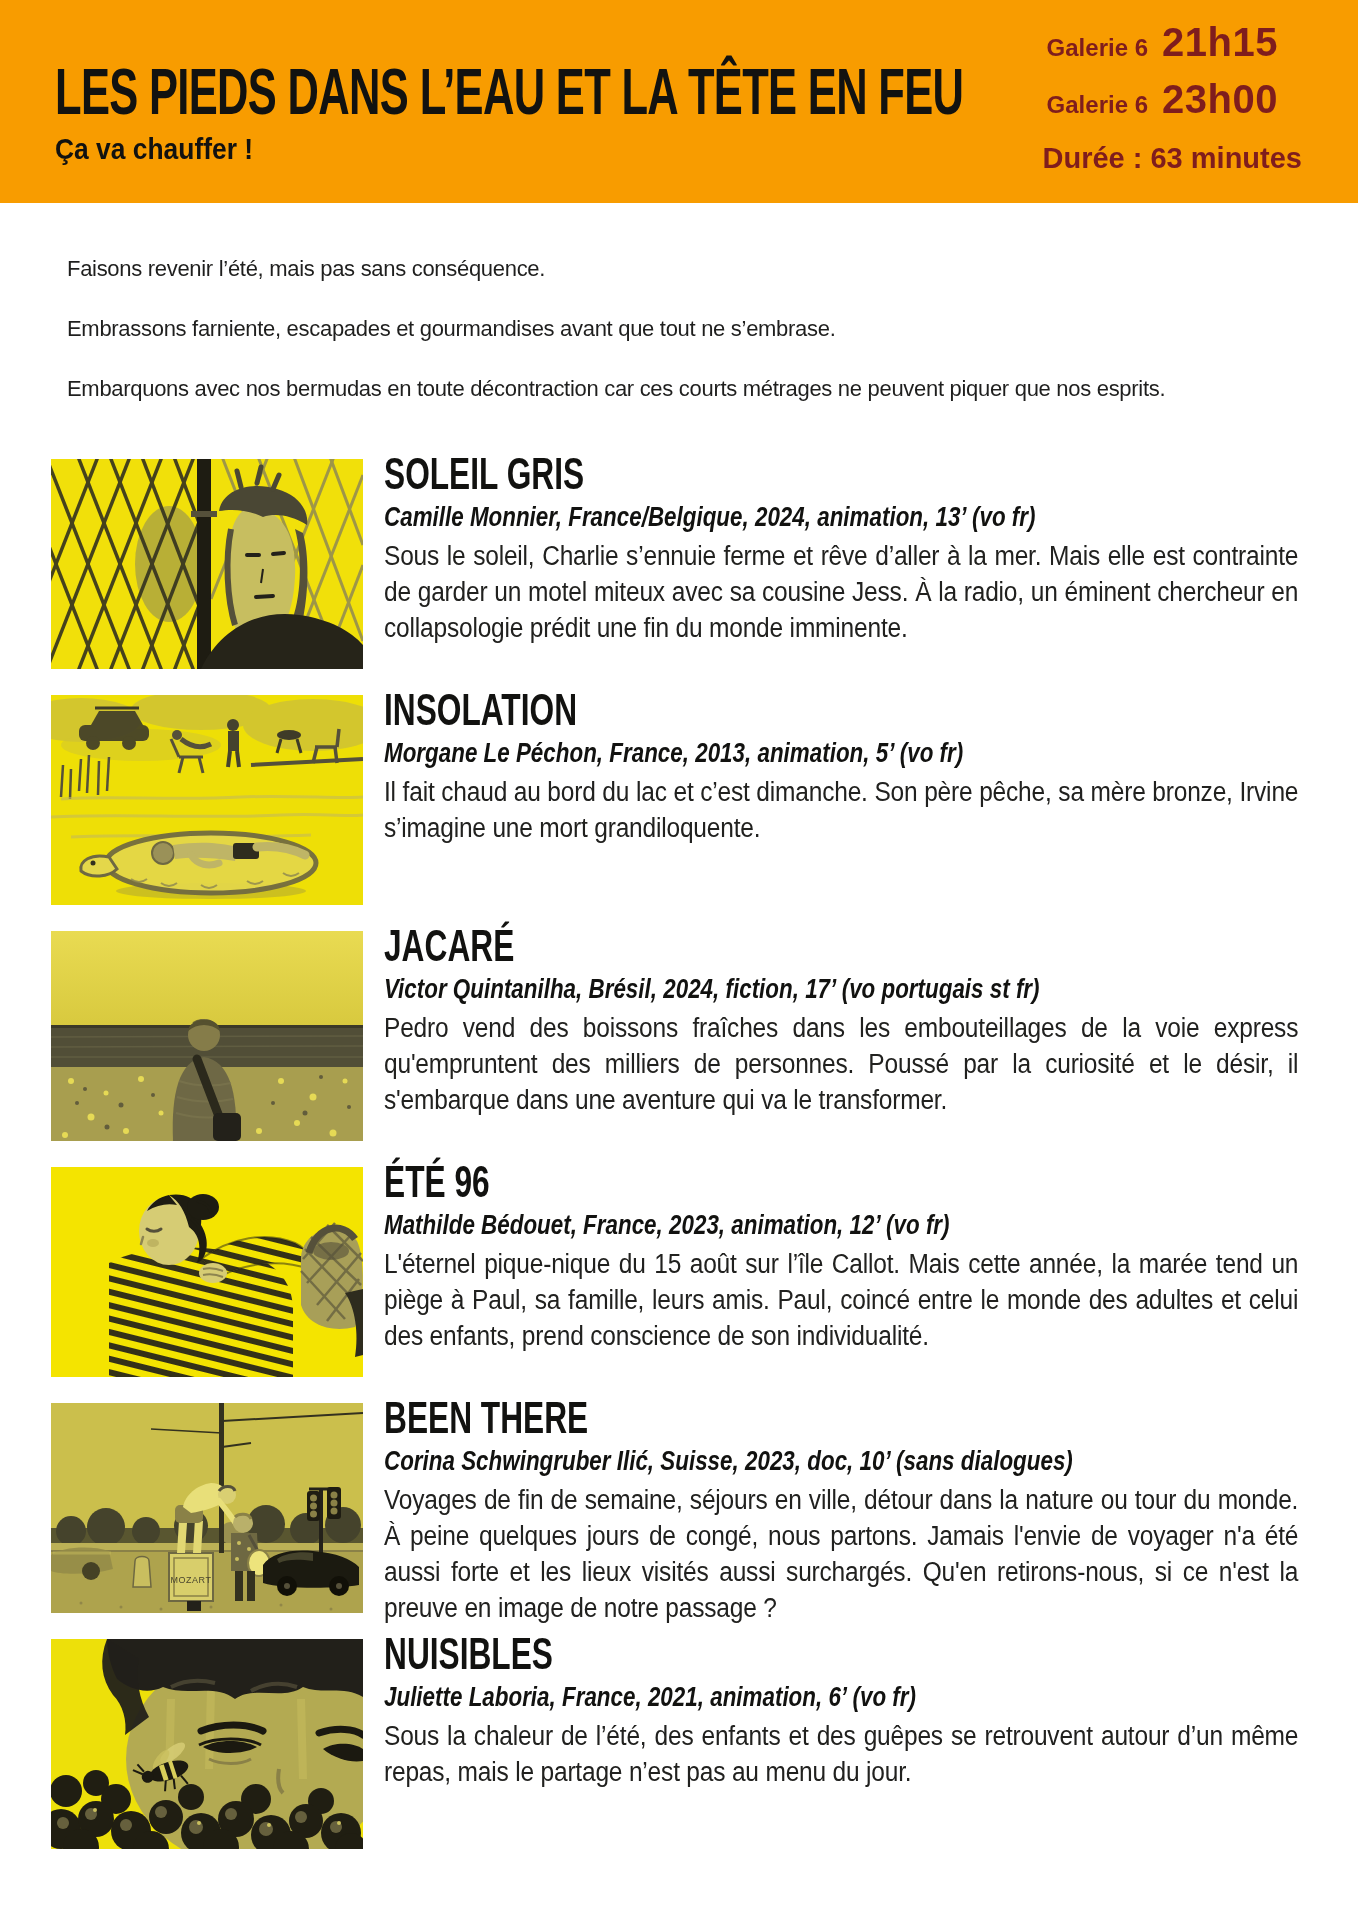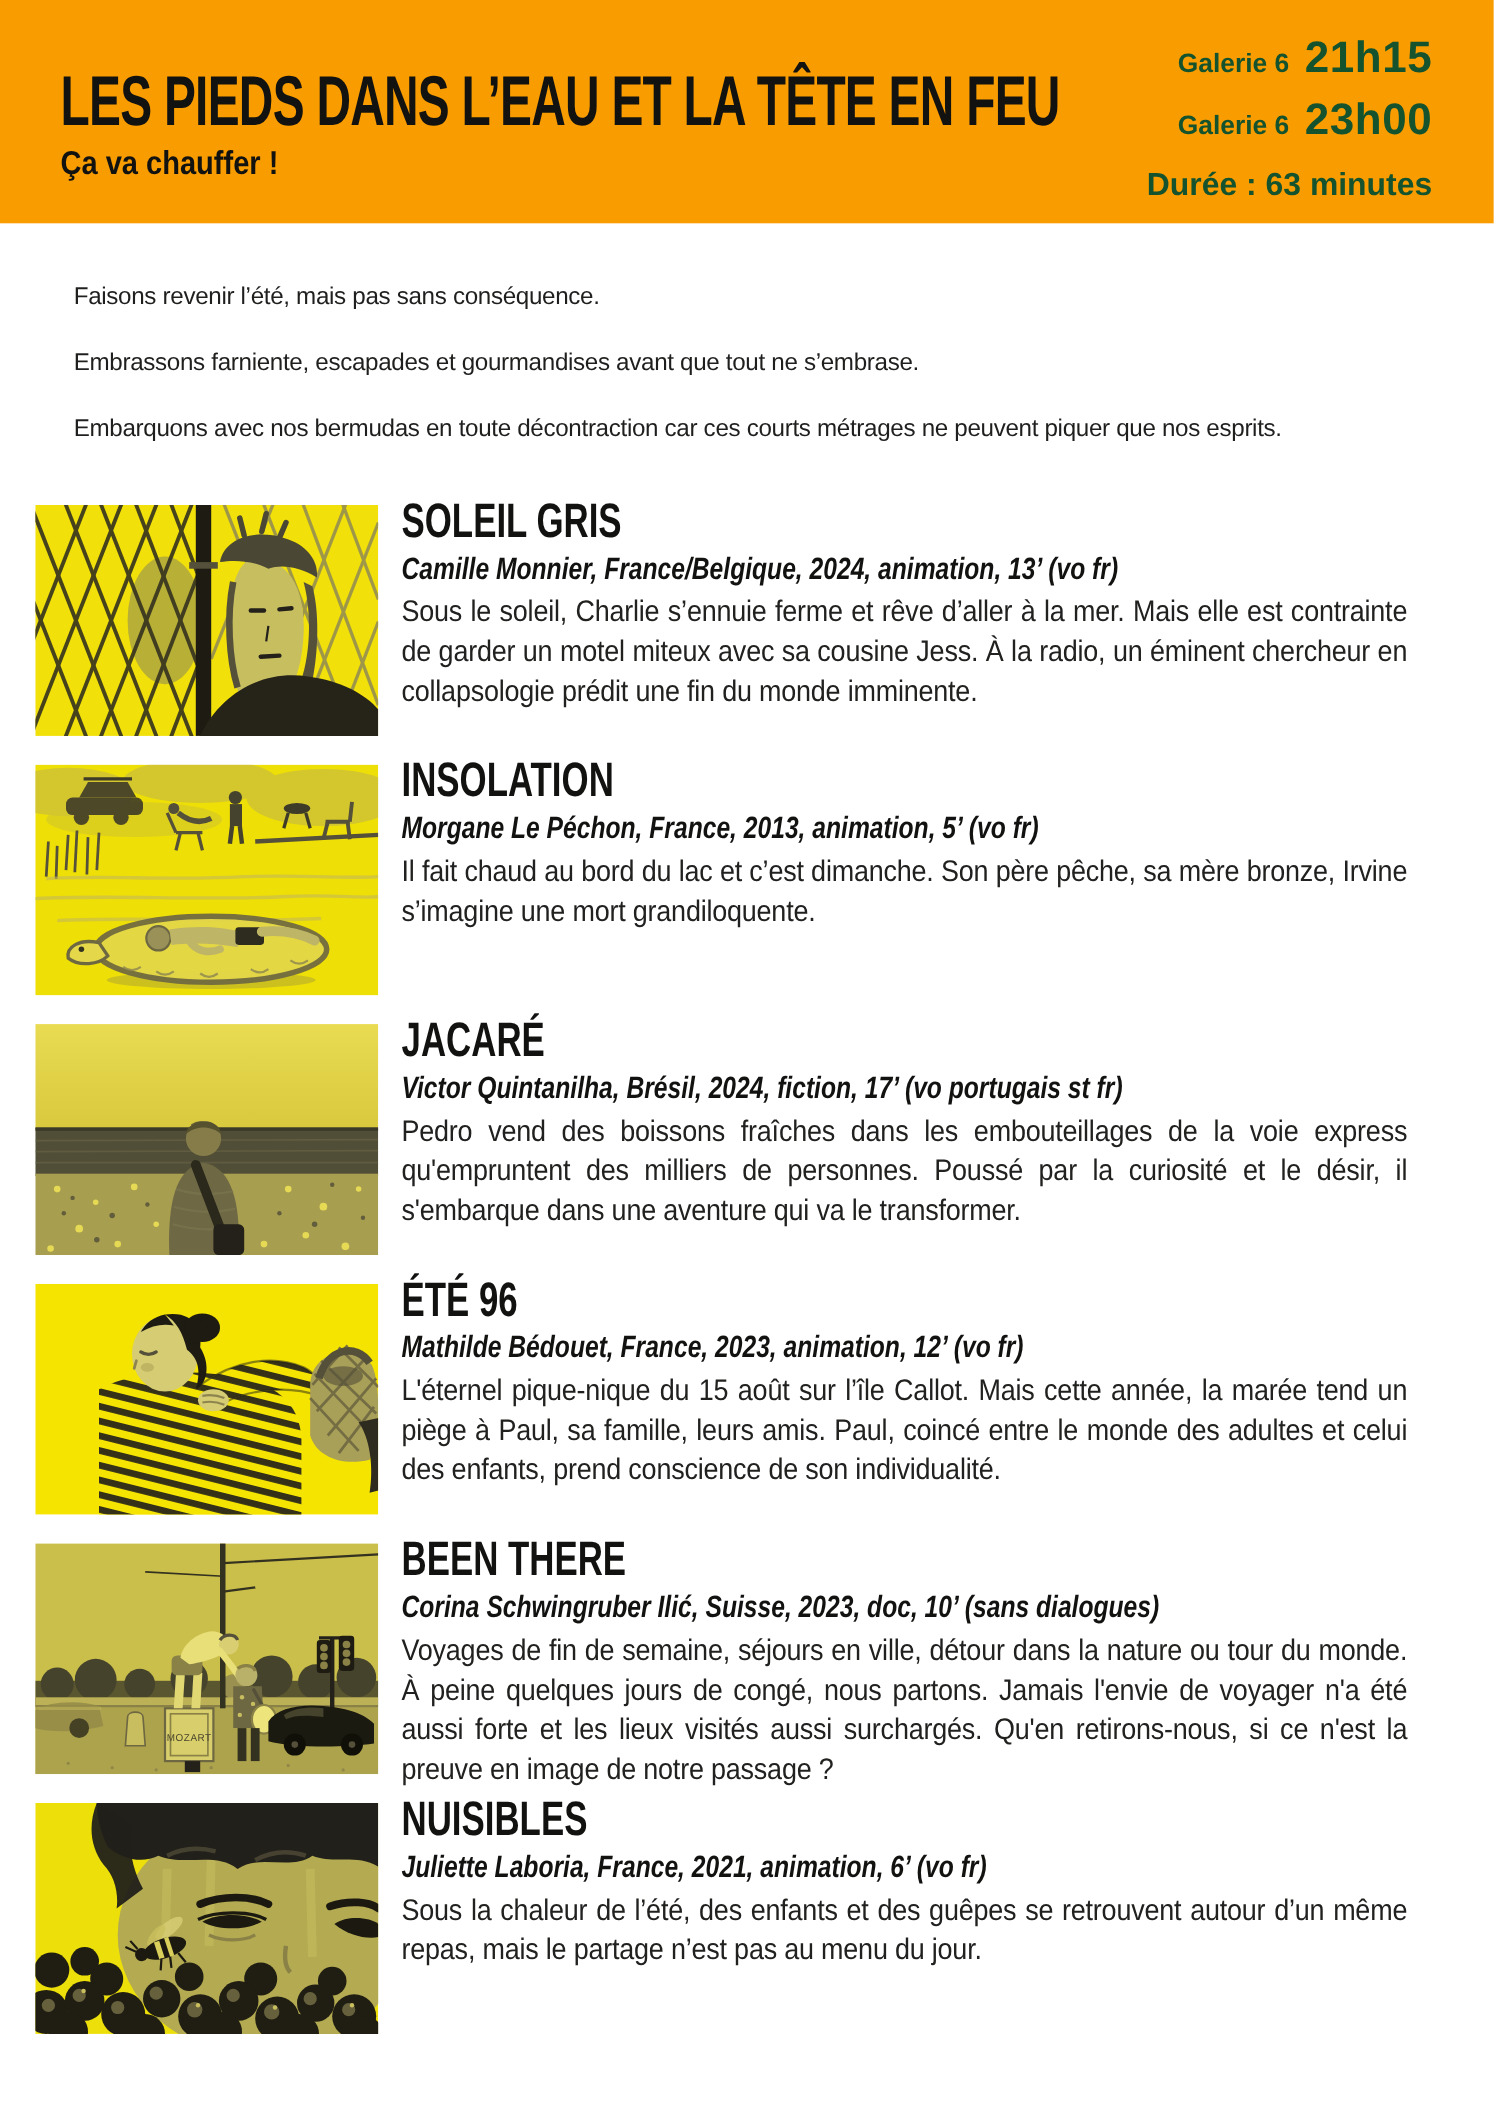--- a/index.html
+++ b/index.html
@@ -18,32 +18,32 @@
   .band-left{flex:1;min-width:0;}
   .band-title{
     margin:60px 0 0 0;font-size:64px;line-height:64px;font-weight:800;
     letter-spacing:-1px;white-space:nowrap;color:#121210;
     transform:scaleX(0.68);transform-origin:left top;
   }
   .band-subtitle{
     margin-top:10px;font-size:30px;line-height:30px;font-weight:700;color:#121210;
     transform:scaleX(0.88);transform-origin:left top;white-space:nowrap;
   }
-  .band-right{flex-shrink:0;text-align:right;padding-top:28px;color:#14532d;}
+  .band-right{flex-shrink:0;text-align:center;padding-top:18px;color:#7f1d1d;}
   .sched-row{line-height:48px;white-space:nowrap;}
   .sched-venue{font-size:24px;font-weight:700;margin-right:14px;}
   .sched-time{font-size:40px;font-weight:800;letter-spacing:0.5px;}
   .sched-duration{margin-top:8px;font-size:29px;line-height:36px;font-weight:700;margin-left:20px;}
 
   
   .intro{margin:42px 56px 0 55px;}
   .intro p{margin:12px;font-size:22px;line-height:48px;letter-spacing:-0.3px;color:#1f1f1e;}
 
   
-  .films{margin:46px 56px 0 32px;}
+  .films{margin:46px 56px 0 51px;}
   .film{display:flex;height:210px;margin-bottom:26px;align-items:flex-start;}
   .film:last-child{margin-bottom:0;}
   .thumb{flex:0 0 312px;width:312px;height:210px;overflow:hidden;text-align:center;}
   .thumb svg{display:block;}
   .film-text{margin-left:21px;width:914px;flex-shrink:0;}
   .film-title{
     margin:-7px 0 4px 0;font-size:44px;line-height:44px;font-weight:800;color:#121210;
     white-space:nowrap;transform:scaleX(0.72);transform-origin:left top;
   }
   .film-credits{

